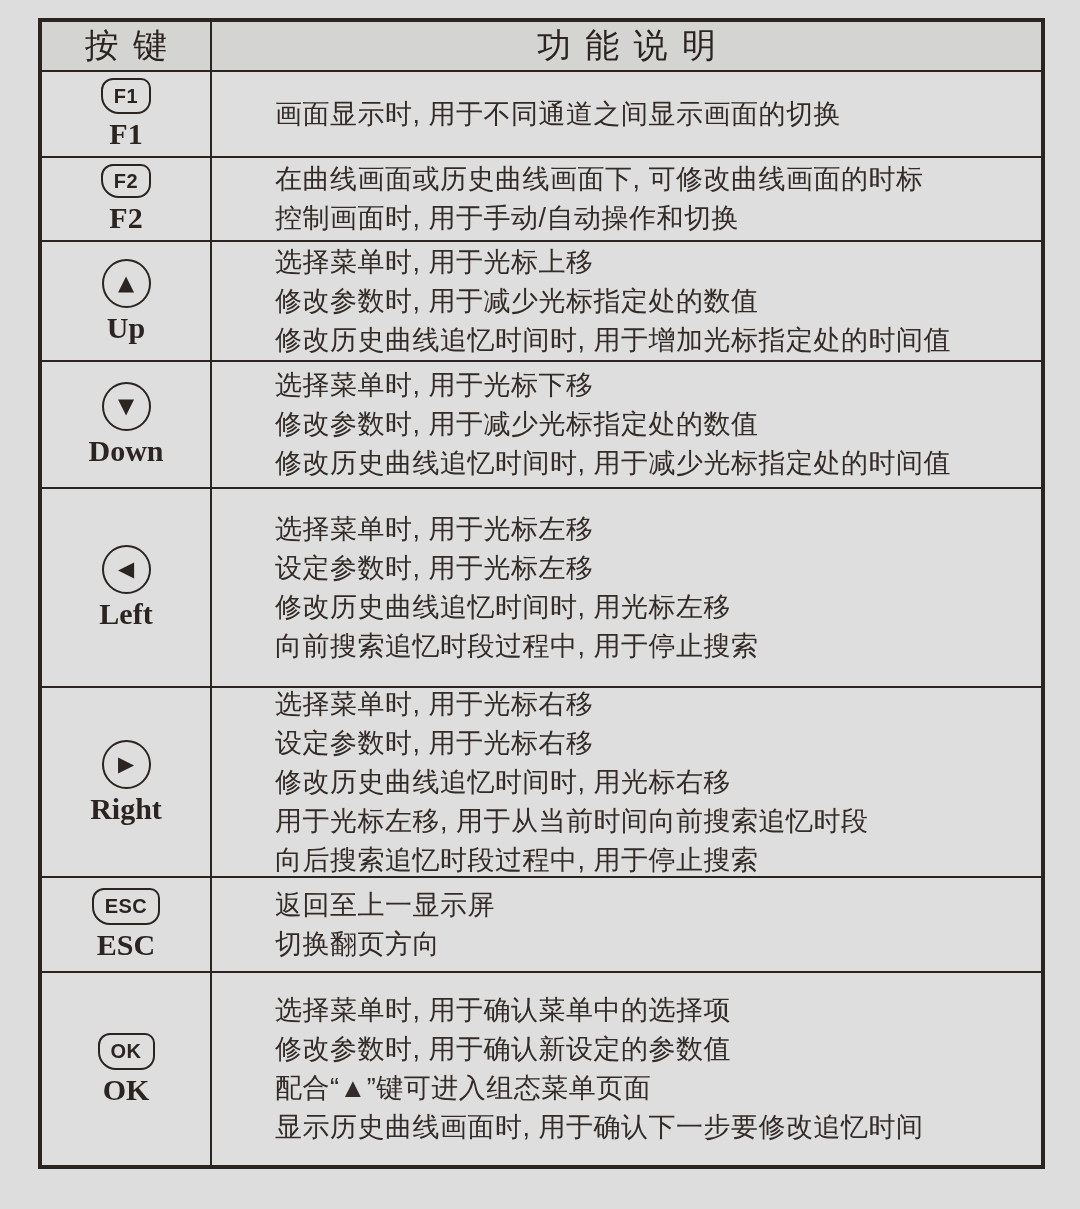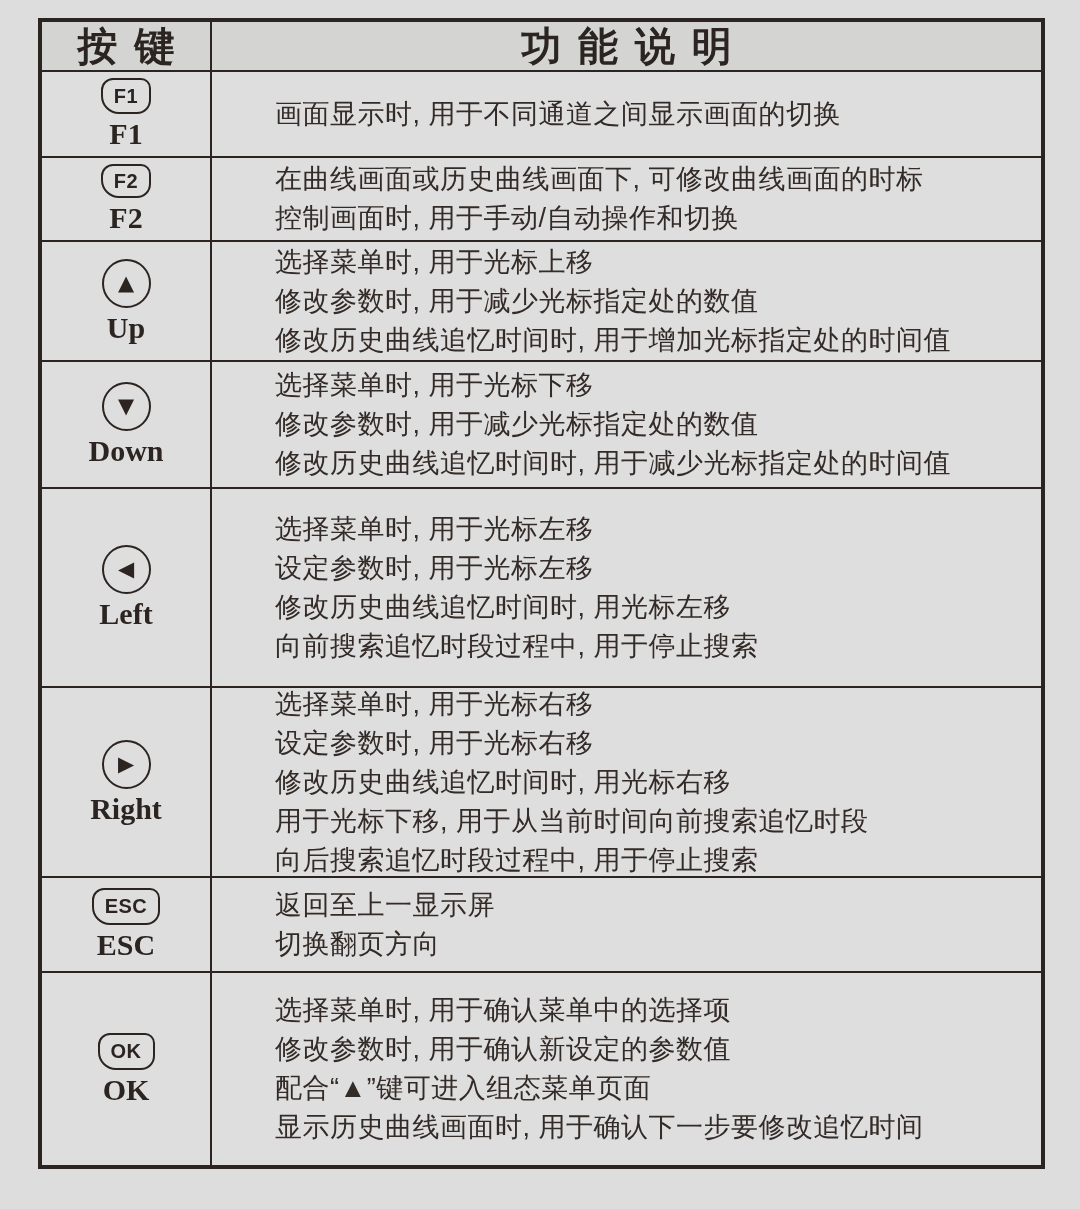--- a/index.html
+++ b/index.html
@@ -59,22 +59,22 @@
     background:var(--header-bg);
     height:48px;
   }
   .header-row .key-cell,
   .header-row .desc-cell{
     align-items:center;
     justify-content:center;
     padding:0;
   }
   .hcell{
-    font-size:40px;
-    font-weight:700;
+    font-size:34px;
+    font-weight:400;
     letter-spacing:0.42em;
     text-indent:0.42em;
     text-align:center;
     color:var(--ink);
   }
   
   .r-f1{height:86px;}
   .r-f2{height:84px;}
   .r-up{height:120px;}
   .r-down{height:127px;}
@@ -206,21 +206,21 @@
     <div class="key-cell">
       <div class="keycircle">
         <span class="tri">▶</span>
       </div>
       <div class="key-label">Right</div>
     </div>
     <div class="desc-cell">
       <div class="desc-line">选择菜单时, 用于光标右移</div>
       <div class="desc-line">设定参数时, 用于光标右移</div>
       <div class="desc-line">修改历史曲线追忆时间时, 用光标右移</div>
-      <div class="desc-line">用于光标下移, 用于从当前时间向前搜索追忆时段</div>
+      <div class="desc-line">用于光标左移, 用于从当前时间向前搜索追忆时段</div>
       <div class="desc-line">向后搜索追忆时段过程中, 用于停止搜索</div>
     </div>
   </div>
 
   <div class="row r-esc">
     <div class="key-cell">
       <div class="keycap">
         <span>ESC</span>
       </div>
       <div class="key-label">ESC</div>

